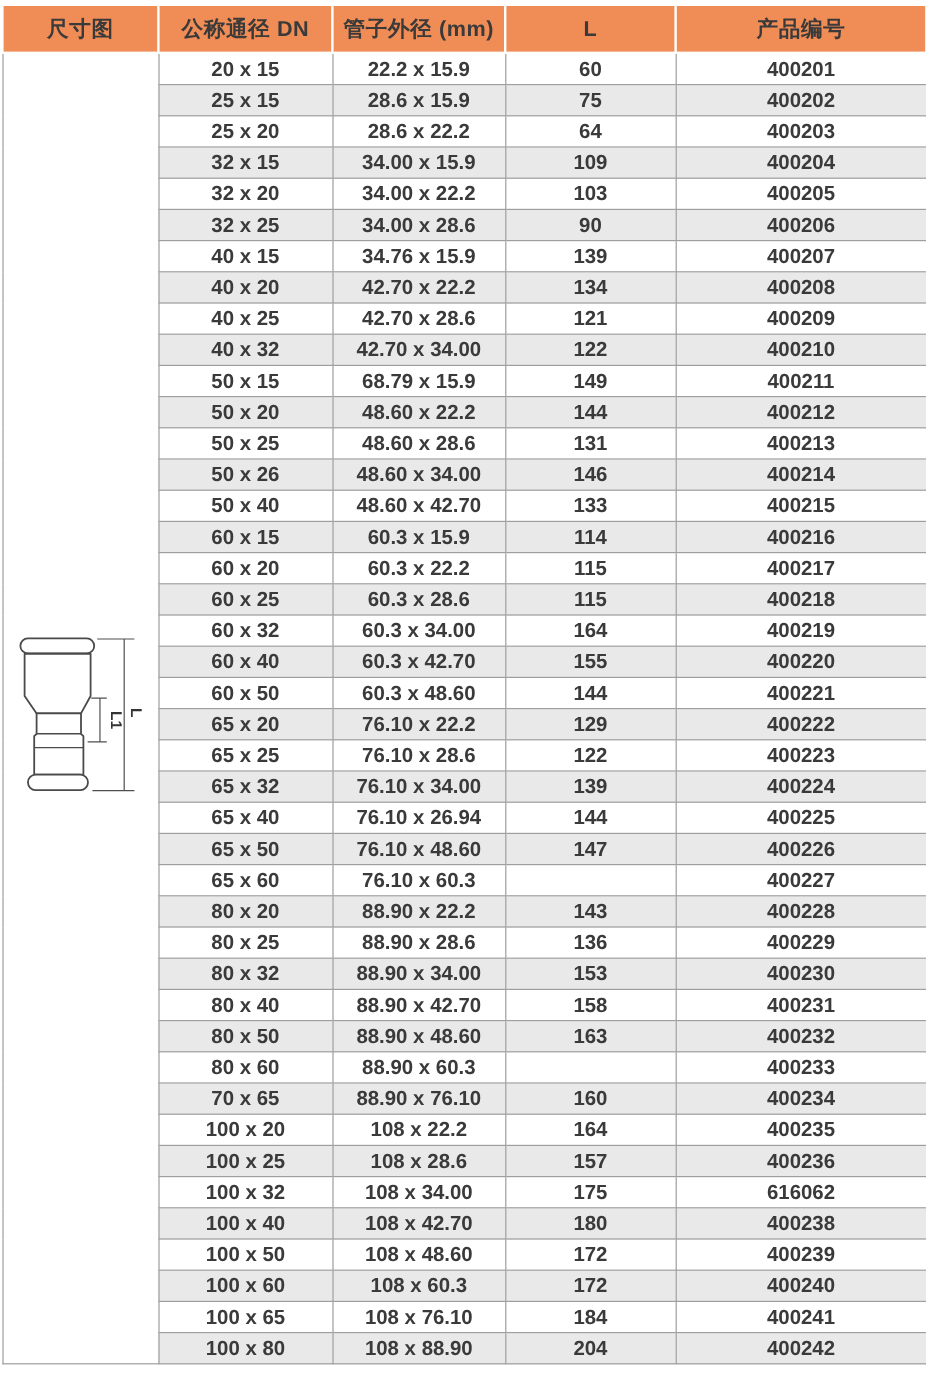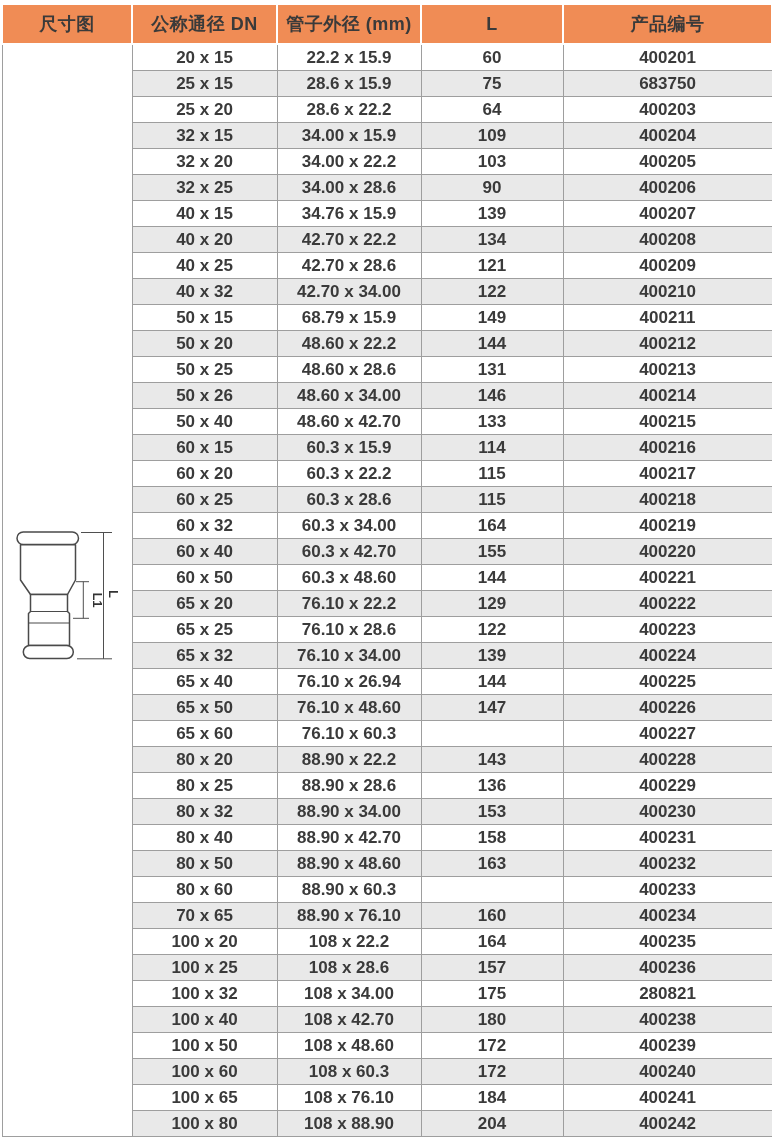--- a/index.html
+++ b/index.html
@@ -103,21 +103,21 @@
       <td>20 x 15</td>
           <td>22.2 x 15.9</td>
           <td>60</td>
           <td>400201</td>
         </tr>
 
     <tr>
           <td>25 x 15</td>
           <td>28.6 x 15.9</td>
           <td>75</td>
-          <td>683750</td>
+          <td>400202</td>
         </tr>
         <tr>
           <td>25 x 20</td>
           <td>28.6 x 22.2</td>
           <td>64</td>
           <td>400203</td>
         </tr>
         <tr>
           <td>32 x 15</td>
           <td>34.00 x 15.9</td>
@@ -313,21 +313,21 @@
         <tr>
           <td>100 x 25</td>
           <td>108 x 28.6</td>
           <td>157</td>
           <td>400236</td>
         </tr>
         <tr>
           <td>100 x 32</td>
           <td>108 x 34.00</td>
           <td>175</td>
-          <td>280821</td>
+          <td>616062</td>
         </tr>
         <tr>
           <td>100 x 40</td>
           <td>108 x 42.70</td>
           <td>180</td>
           <td>400238</td>
         </tr>
         <tr>
           <td>100 x 50</td>
           <td>108 x 48.60</td>

